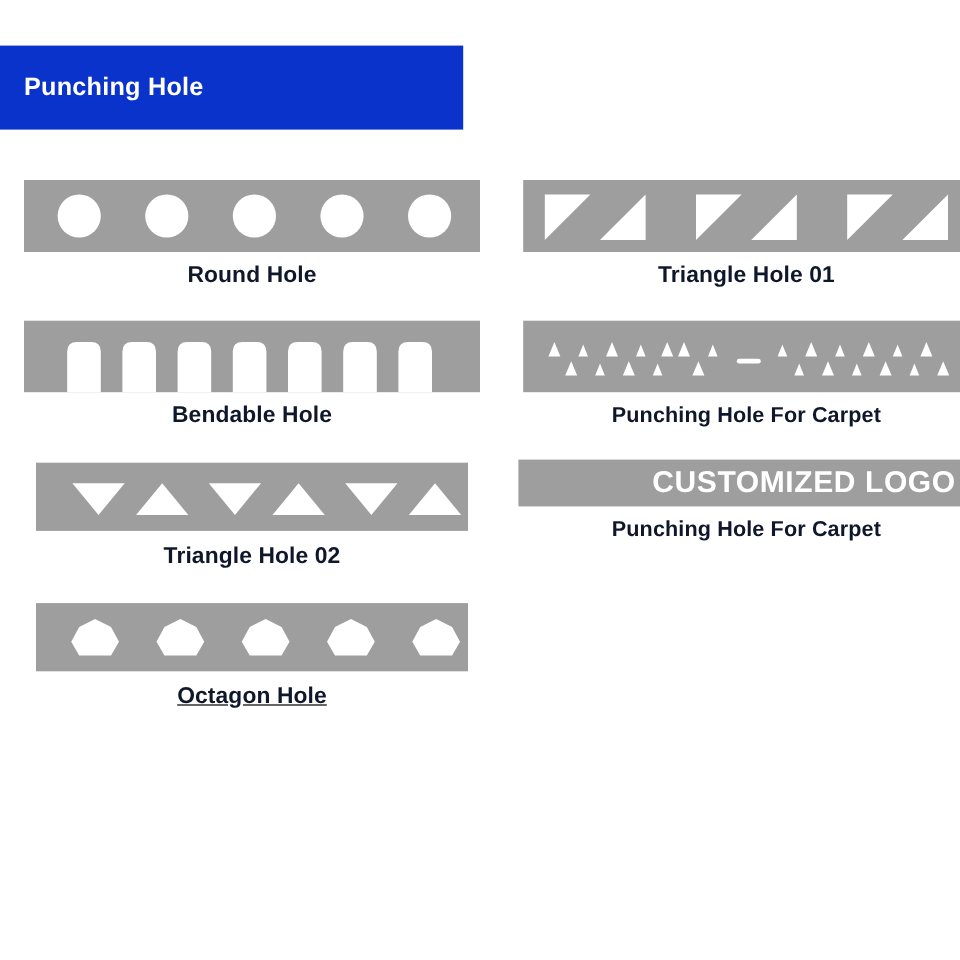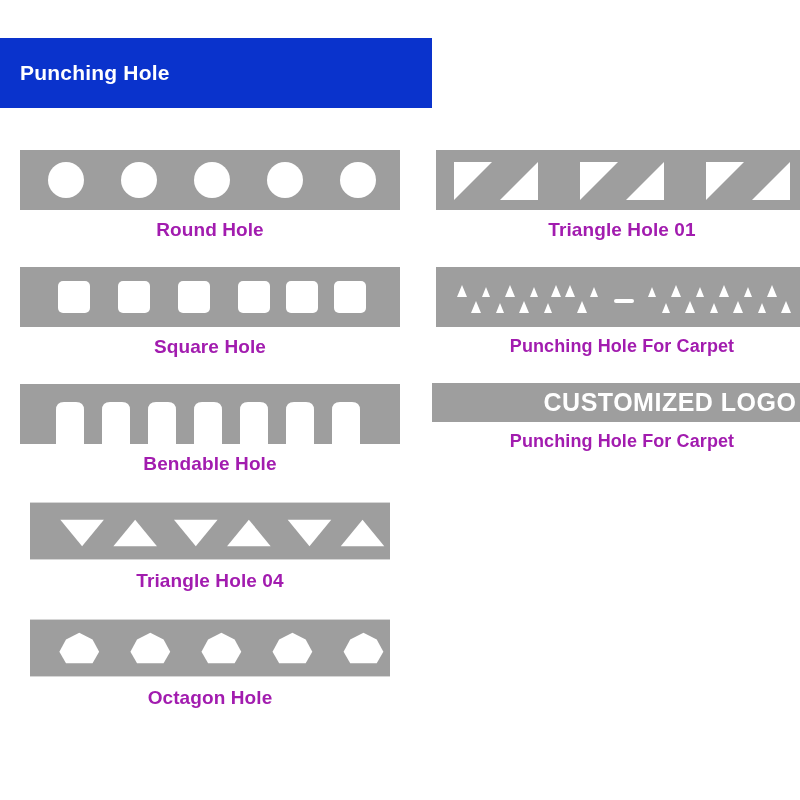--- a/index.html
+++ b/index.html
@@ -13,21 +13,21 @@
     font-family: "Liberation Sans", sans-serif;
     position: relative;
     overflow: hidden;
   }
 
   
   #header-banner {
     position: absolute;
     left: 0;
     top: 38px;
-    width: 432px;
+    width: 386px;
     height: 70px;
     background: #0a33cc;
     display: flex;
     align-items: center;
   }
   #header-title {
     color: #ffffff;
     font-size: 21px;
     font-weight: bold;
     letter-spacing: 0.2px;
@@ -55,21 +55,21 @@
     position: relative;
   }
   .bar {
     width: 100%;
     display: block;
   }
   .caption {
     text-align: center;
     font-size: 19px;
     font-weight: bold;
-    color: #a21caf;
+    color: #0f172a;
     margin-top: 9px;
     margin-bottom: 26px;
     letter-spacing: 0.1px;
   }
   .caption.small {
     font-size: 18px;
   }
 
   
   .logo-bar {
@@ -106,34 +106,20 @@
           <circle cx="46" cy="30" r="18" fill="#ffffff"></circle>
           <circle cx="119" cy="30" r="18" fill="#ffffff"></circle>
           <circle cx="192" cy="30" r="18" fill="#ffffff"></circle>
           <circle cx="265" cy="30" r="18" fill="#ffffff"></circle>
           <circle cx="338" cy="30" r="18" fill="#ffffff"></circle>
         </svg>
       </div>
       <div class="caption">Round Hole</div>
     </div>
 
-    <div class="sample">
-      <div class="bar-wrap">
-        <svg class="bar" viewBox="0 0 380 60" width="380" height="60">
-          <rect x="0" y="0" width="380" height="60" fill="#9e9e9e"></rect>
-          <rect x="38" y="14" width="32" height="32" rx="5" fill="#ffffff"></rect>
-          <rect x="98" y="14" width="32" height="32" rx="5" fill="#ffffff"></rect>
-          <rect x="158" y="14" width="32" height="32" rx="5" fill="#ffffff"></rect>
-          <rect x="218" y="14" width="32" height="32" rx="5" fill="#ffffff"></rect>
-          <rect x="266" y="14" width="32" height="32" rx="5" fill="#ffffff"></rect>
-          <rect x="314" y="14" width="32" height="32" rx="5" fill="#ffffff"></rect>
-        </svg>
-      </div>
-      <div class="caption">Square Hole</div>
-    </div>
 
     <div class="sample">
       <div class="bar-wrap">
         <svg class="bar" viewBox="0 0 380 60" width="380" height="60">
           <rect x="0" y="0" width="380" height="60" fill="#9e9e9e"></rect>
           <g fill="#ffffff">
             <path d="M36,60 L36,26 Q36,18 44,18 L56,18 Q64,18 64,26 L64,60 Z"></path>
             <path d="M82,60 L82,26 Q82,18 90,18 L102,18 Q110,18 110,26 L110,60 Z"></path>
             <path d="M128,60 L128,26 Q128,18 136,18 L148,18 Q156,18 156,26 L156,60 Z"></path>
             <path d="M174,60 L174,26 Q174,18 182,18 L194,18 Q202,18 202,26 L202,60 Z"></path>
@@ -153,24 +139,24 @@
           <g fill="#ffffff">
             <polygon points="32,18 78,18 55,46"></polygon>
             <polygon points="88,46 111,18 134,46"></polygon>
             <polygon points="152,18 198,18 175,46"></polygon>
             <polygon points="208,46 231,18 254,46"></polygon>
             <polygon points="272,18 318,18 295,46"></polygon>
             <polygon points="328,46 351,18 374,46"></polygon>
           </g>
         </svg>
       </div>
-      <div class="caption">Triangle Hole 04</div>
-    </div>
-
-    <div class="sample" style="margin-top:14px;">
+      <div class="caption">Triangle Hole 02</div>
+    </div>
+
+    <div class="sample" style="margin-top:14px;text-decoration:underline;">
       <div class="bar-wrap">
         <svg class="bar" viewBox="0 0 380 60" width="360" height="60" style="width:360px;margin-left:10px;">
           <rect x="0" y="0" width="380" height="60" fill="#9e9e9e"></rect>
           <g fill="#ffffff">
             <polygon points="38,21 52,14 66,21 73,34 66,46 52,46 38,46 31,34"></polygon>
             <polygon points="113,21 127,14 141,21 148,34 141,46 127,46 113,46 106,34"></polygon>
             <polygon points="188,21 202,14 216,21 223,34 216,46 202,46 188,46 181,34"></polygon>
             <polygon points="263,21 277,14 291,21 298,34 291,46 277,46 263,46 256,34"></polygon>
             <polygon points="338,21 352,14 366,21 373,34 366,46 352,46 338,46 331,34"></polygon>
           </g>

